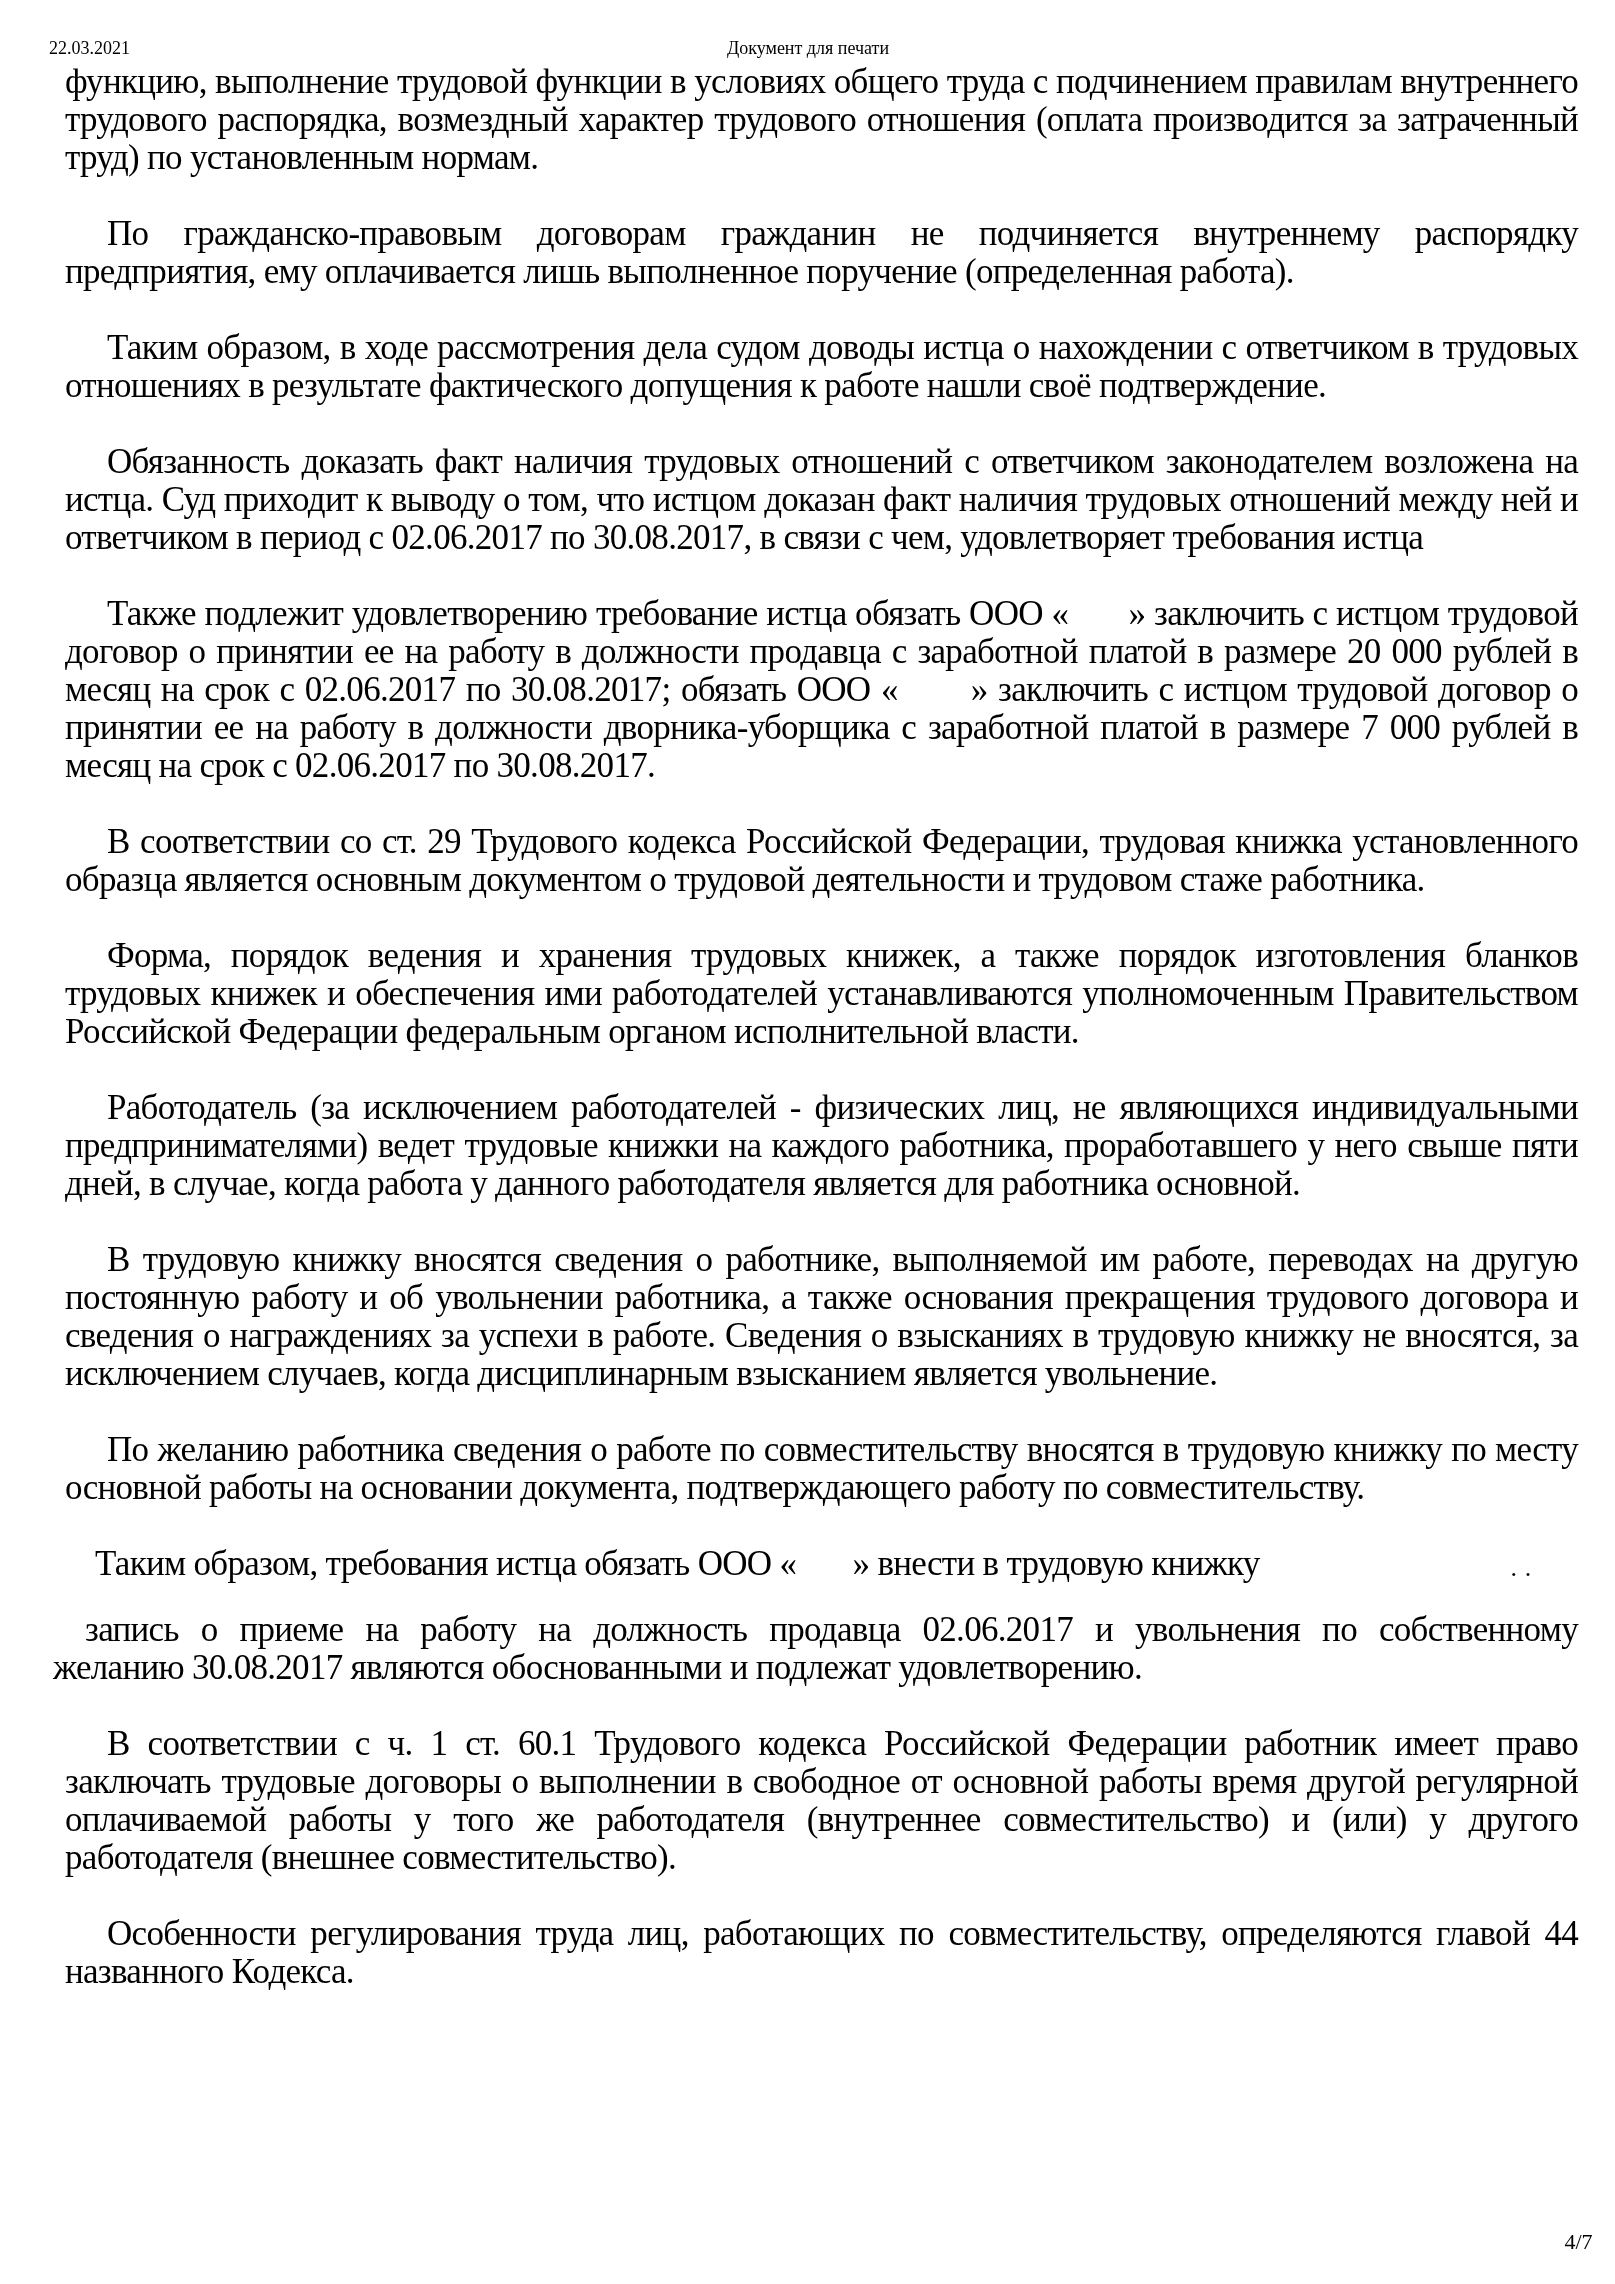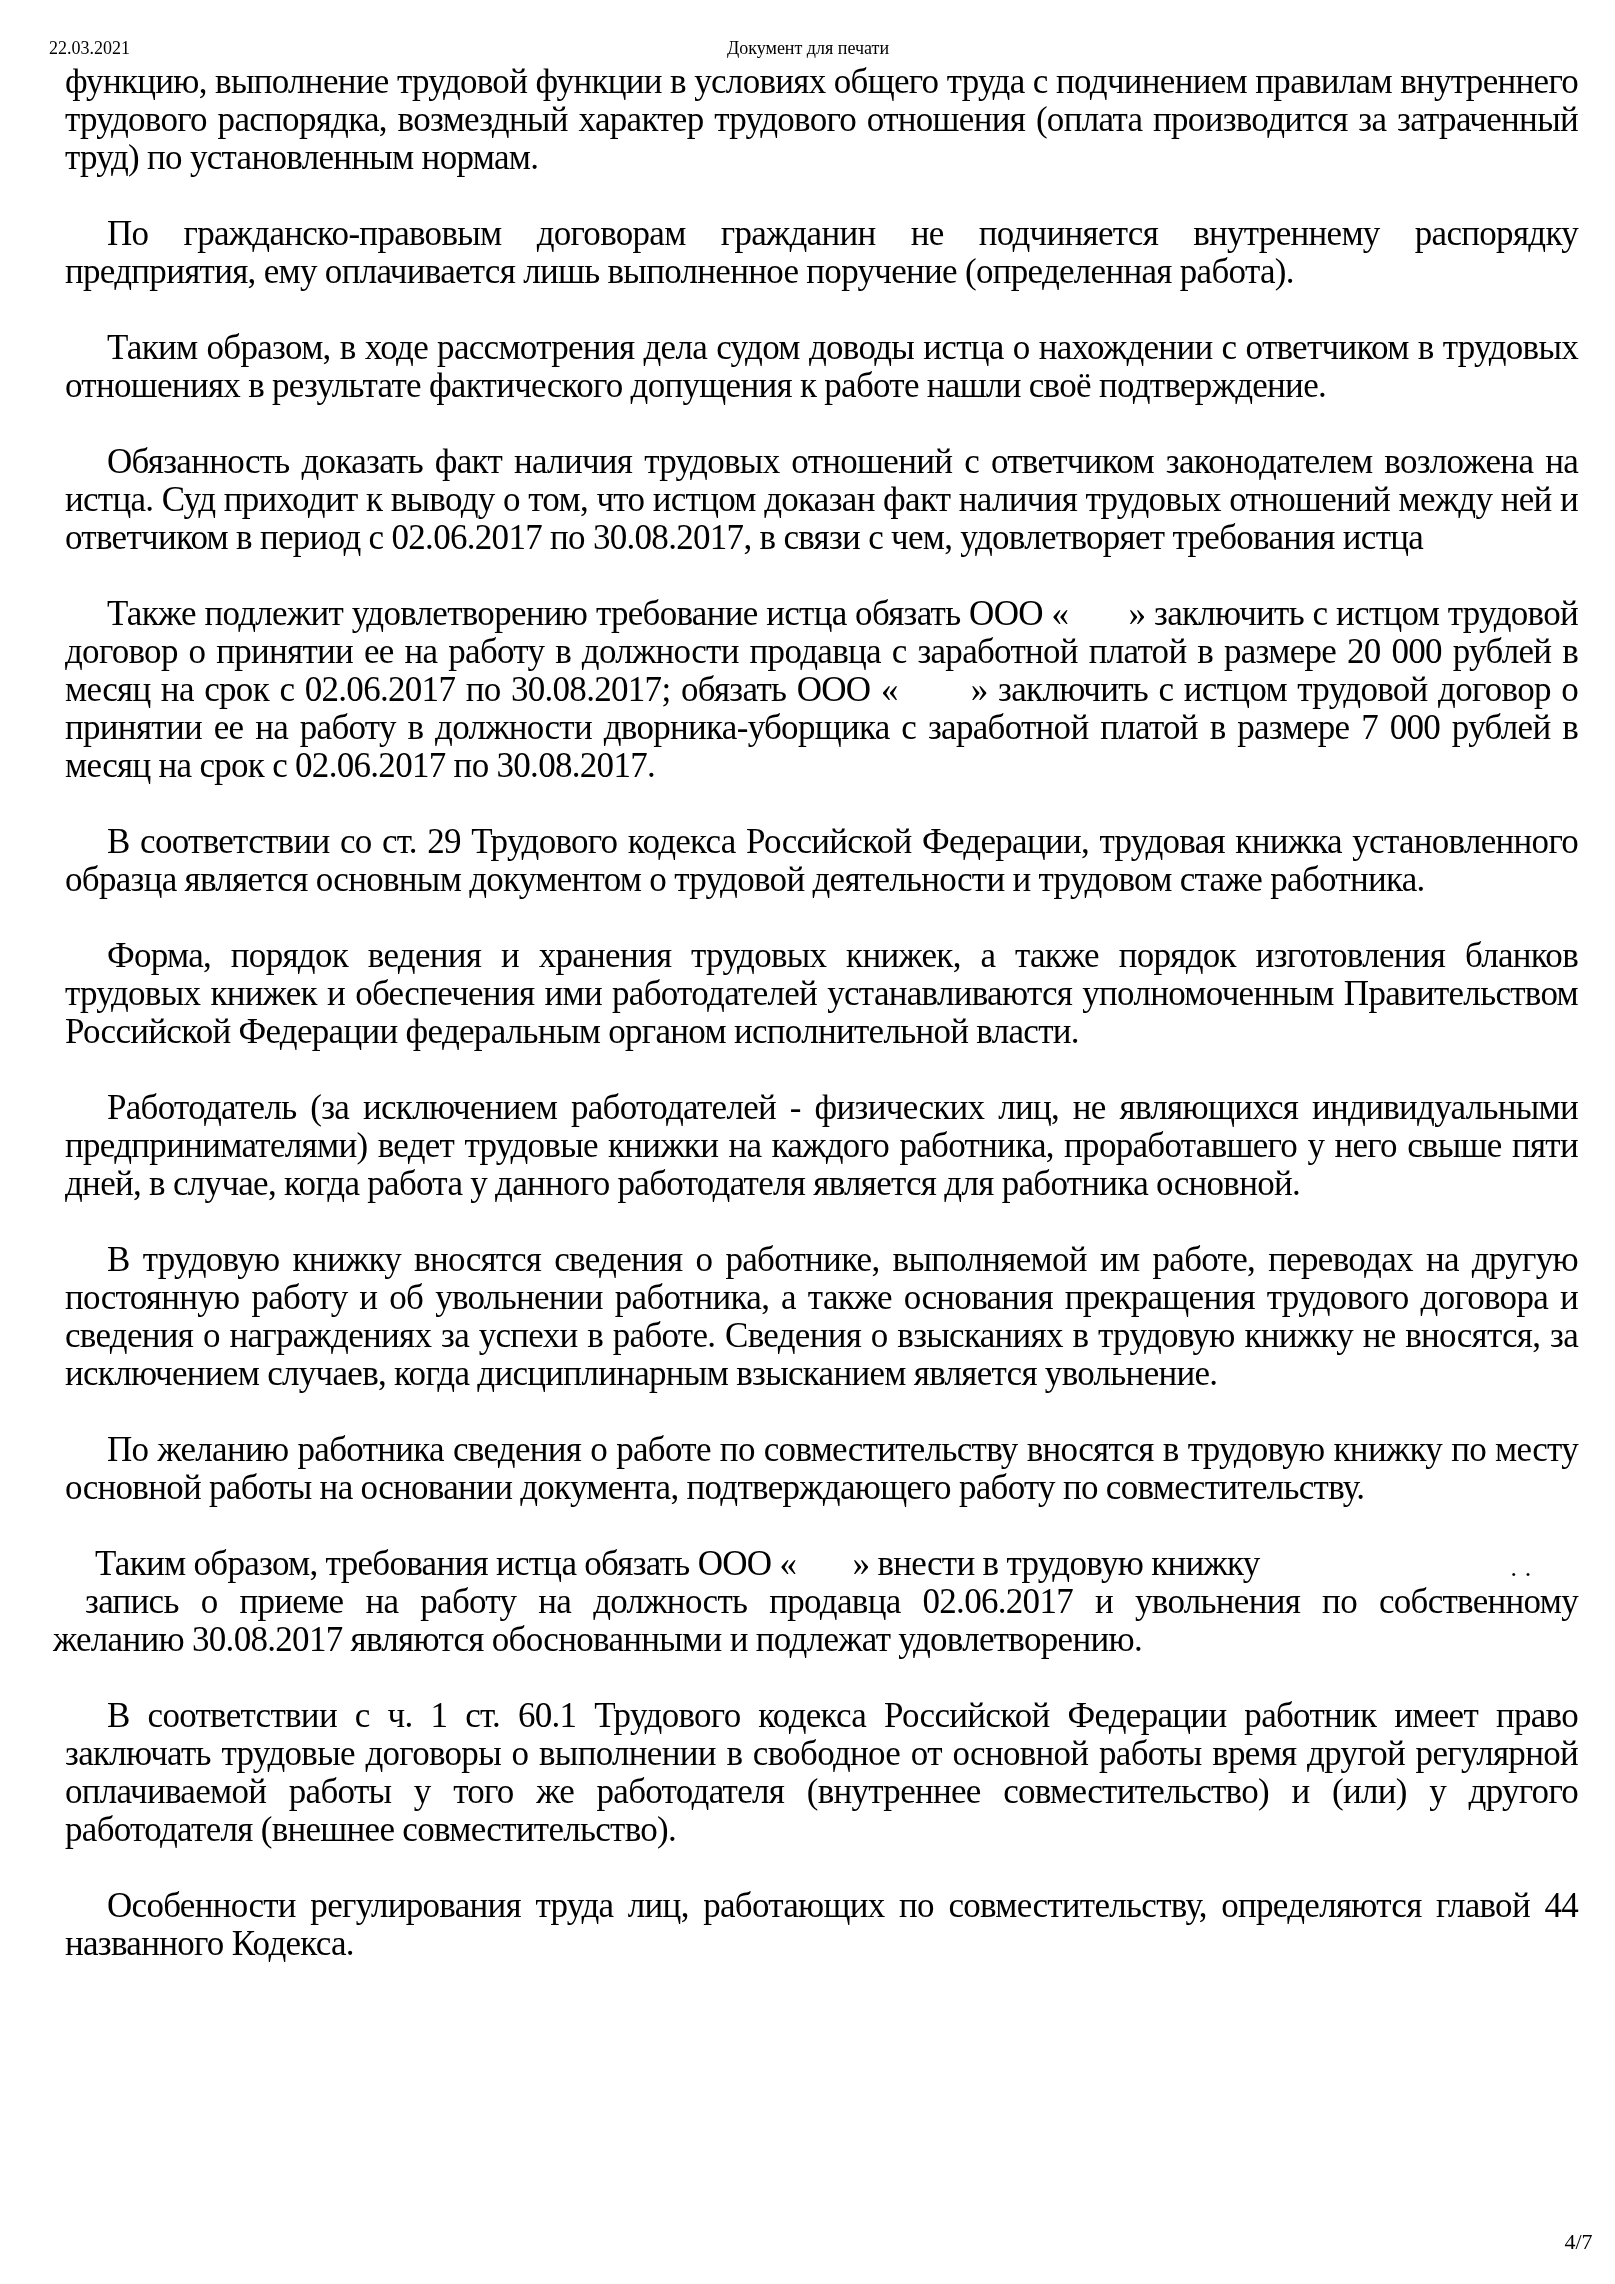--- a/index.html
+++ b/index.html
@@ -56,20 +56,21 @@
     letter-spacing: -0.7px;
   }
   .broken-line-1 {
     text-indent: 42px;
     text-align: left;
   }
   .broken-line-2 {
     padding-left: 32px;
     text-align: justify;
     text-align-last: justify;
+    margin-top: 28px;
   }
   .broken-line-3 {
     text-align: left;
   }
   .stray-dots {
     position: absolute;
     right: 39px;
     top: 10.4px;
     font-size: 26px;
     letter-spacing: 7.8px;

